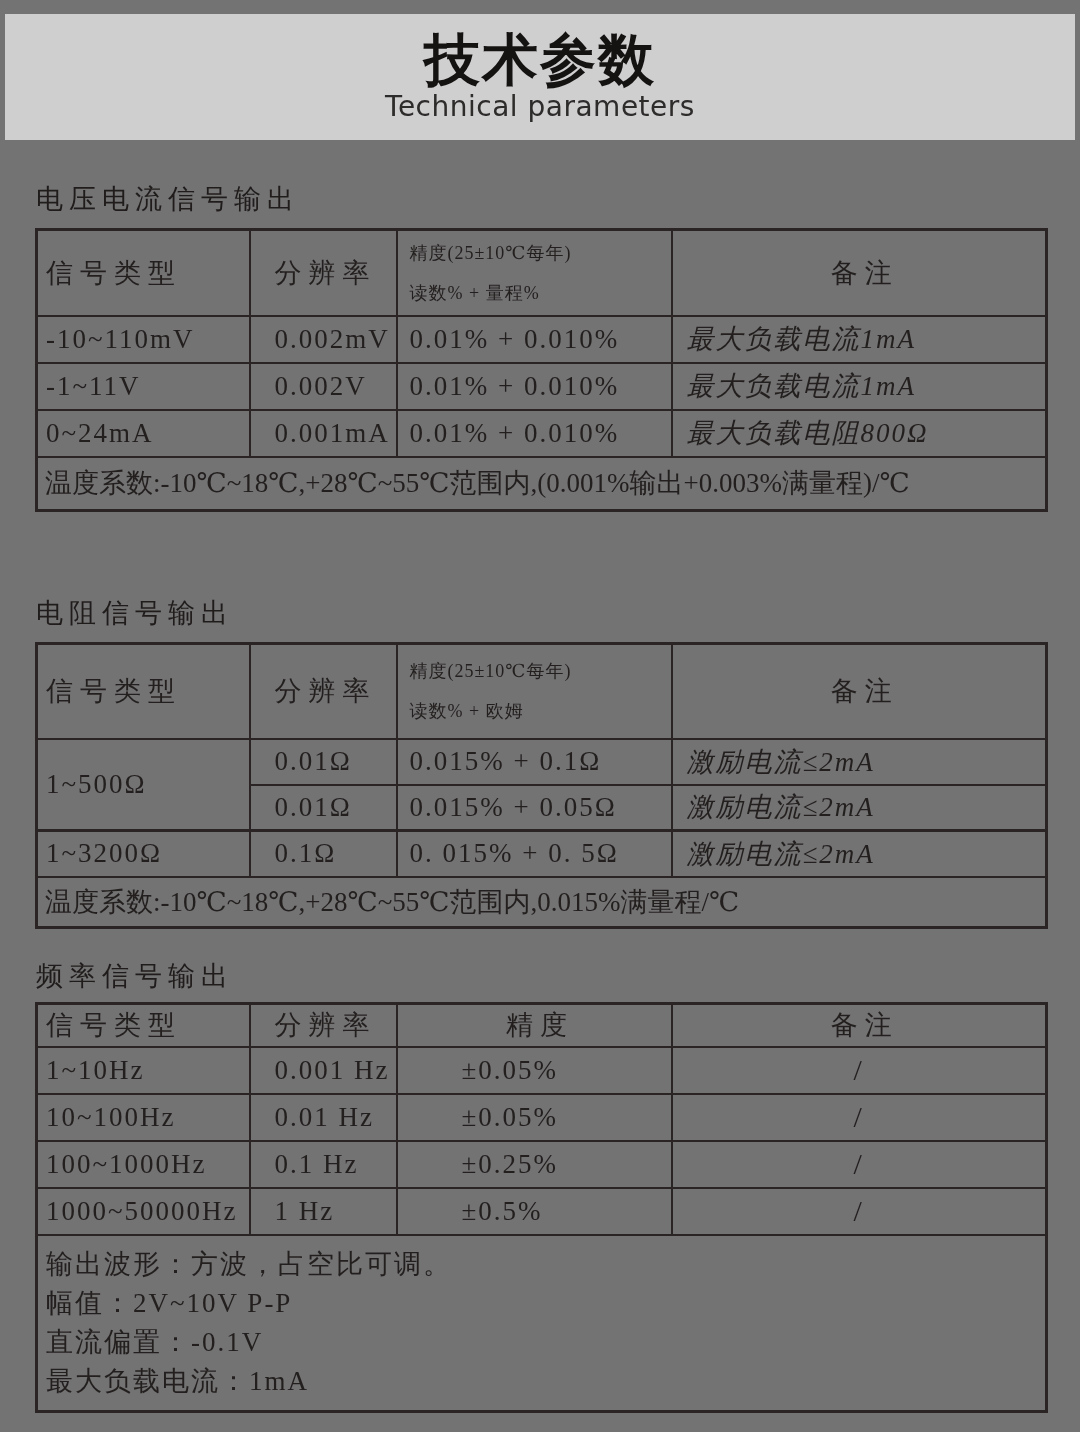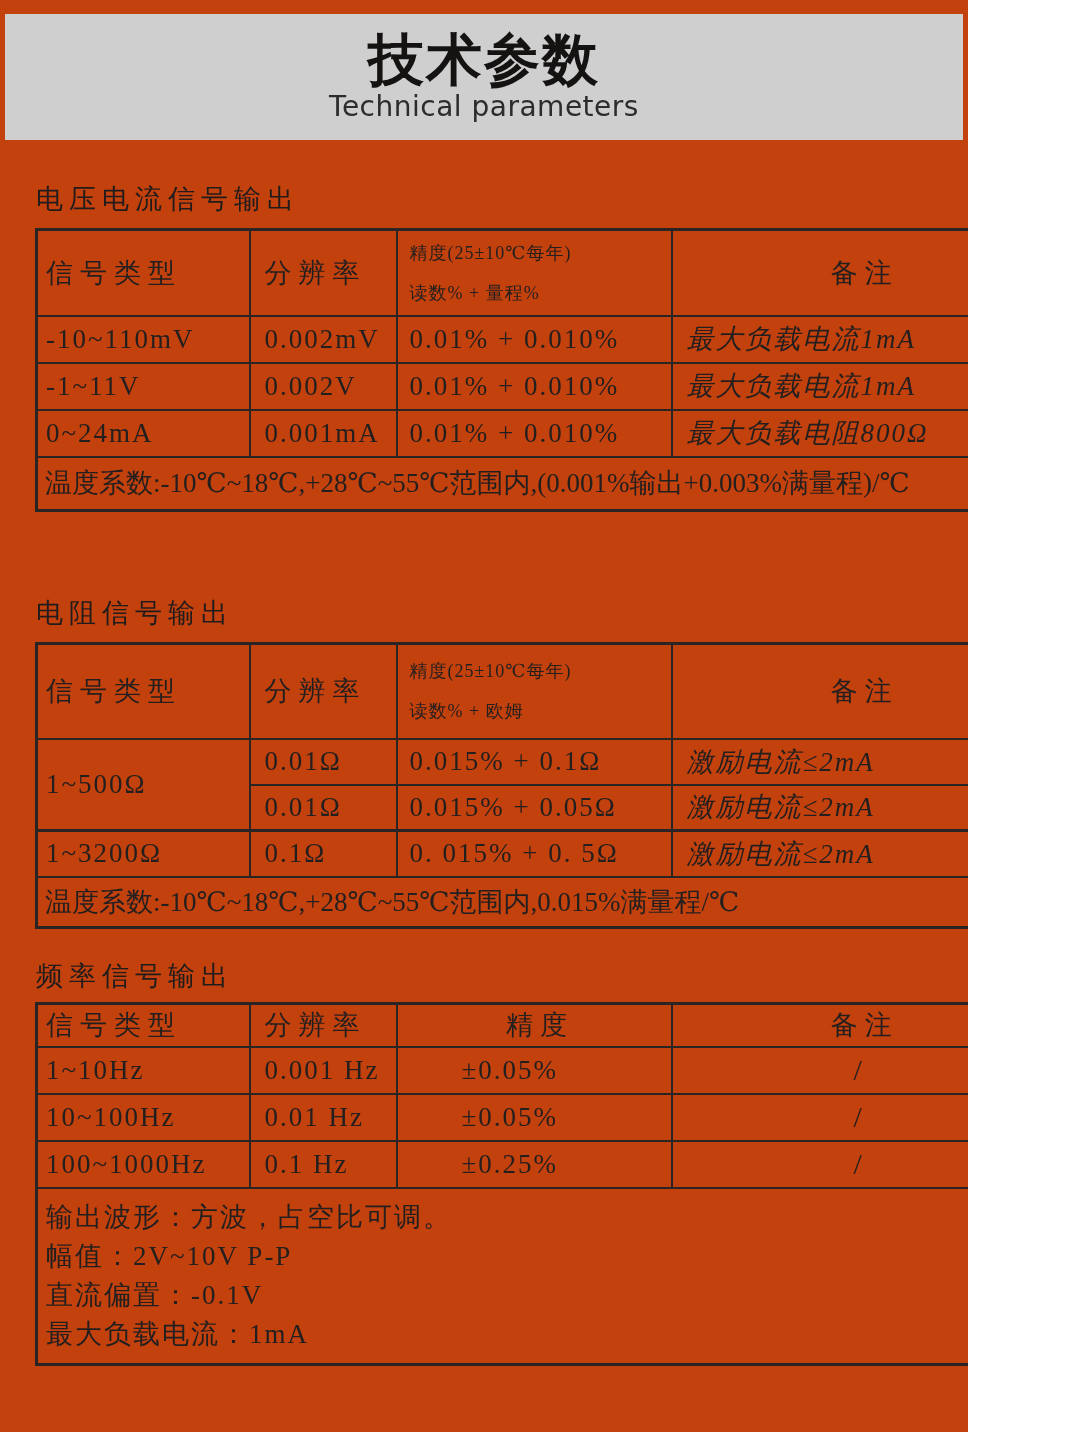--- a/index.html
+++ b/index.html
@@ -1,17 +1,17 @@
 <!DOCTYPE html>
 <html><head>
 <meta charset="utf-8">
 <style>
   html,body{margin:0;padding:0;background:#ffffff;}
   body{width:1080px;height:1432px;font-family:"Liberation Serif","DejaVu Serif",serif;color:#211c1c;}
-  .page{position:relative;width:968px;height:1432px;overflow:hidden;background:#c2410c;}
+  .page{position:relative;width:1080px;height:1432px;overflow:hidden;background:#737373;}
 
   
   .banner{position:absolute;top:14px;left:5px;right:5px;height:126px;background:#d0cfcf;
           display:flex;flex-direction:column;align-items:center;justify-content:center;}
   .banner h1{margin:0;font-family:"DejaVu Sans","Liberation Sans",sans-serif;font-size:56px;
              font-weight:bold;color:#151212;line-height:1.05;letter-spacing:2px;}
   .banner .subtitle{font-family:"DejaVu Sans","Liberation Sans",sans-serif;font-size:28px;
                     color:#2e2b2b;margin-top:1px;letter-spacing:0.5px;}
 
   
@@ -19,21 +19,21 @@
        color:#211c1c;letter-spacing:6px;white-space:nowrap;}
   .sec1{top:181px;} .sec2{top:595px;} .sec3{top:958px;}
 
   
   table{position:absolute;left:35px;width:1010px;border-collapse:collapse;table-layout:fixed;
         font-size:27px;color:#241f1f;border:3px solid #2a2424;}
   .t1{top:228px;} .t2{top:642px;} .t3{top:1002px;}
   td,th{border:2px solid #2a2424;font-weight:normal;text-align:left;vertical-align:middle;
         padding:0 0 0 10px;overflow:hidden;letter-spacing:2px;white-space:nowrap;}
   th.sp{letter-spacing:7px;}
-  .c1{padding-left:8px;} .c2{padding-left:14px;} .c3{padding-left:12px;} .c4l{padding-left:14px;font-style:italic;}
+  .c1{padding-left:8px;} .c2{padding-left:24px;} .c3{padding-left:12px;} .c4l{padding-left:14px;font-style:italic;}
   .center{text-align:center;padding-left:12px;}
   .acc div{line-height:40px;letter-spacing:1px;font-size:18px;}
   .t3 td.pacc{padding-left:64px;}
   .t3 td.slash{text-align:center;padding-left:0;font-size:30px;}
 
   .t1 tr.h{height:86px;} .t1 tr.r{height:47px;} .t1 tr.f{height:54px;}
   .t2 tr.h{height:95px;} .t2 tr.r{height:46px;} .t2 tr.f{height:51px;}
   .t2 tr.rowc td{border-top-width:3px;}
   .t3 tr.h{height:43px;} .t3 tr.r{height:47px;} .t3 tr.f{height:177px;}
 
@@ -160,20 +160,26 @@
       <td class="c2">0.01  Hz</td>
       <td class="pacc">±0.05%</td>
       <td class="slash">/</td>
     </tr>
     <tr class="r">
       <td class="c1">100~1000Hz</td>
       <td class="c2">0.1  Hz</td>
       <td class="pacc">±0.25%</td>
       <td class="slash">/</td>
     </tr>
+    <tr class="r">
+      <td class="c1">1000~50000Hz</td>
+      <td class="c2">1  Hz</td>
+      <td class="pacc">±0.5%</td>
+      <td class="slash">/</td>
+    </tr>
     <tr class="f">
       <td colspan="4">
         <div class="fline">输出波形：方波，占空比可调。</div>
         <div class="fline">幅值：2V~10V  P-P</div>
         <div class="fline">直流偏置：-0.1V</div>
         <div class="fline">最大负载电流：1mA</div>
       </td>
     </tr>
   </tbody>
     </table>

